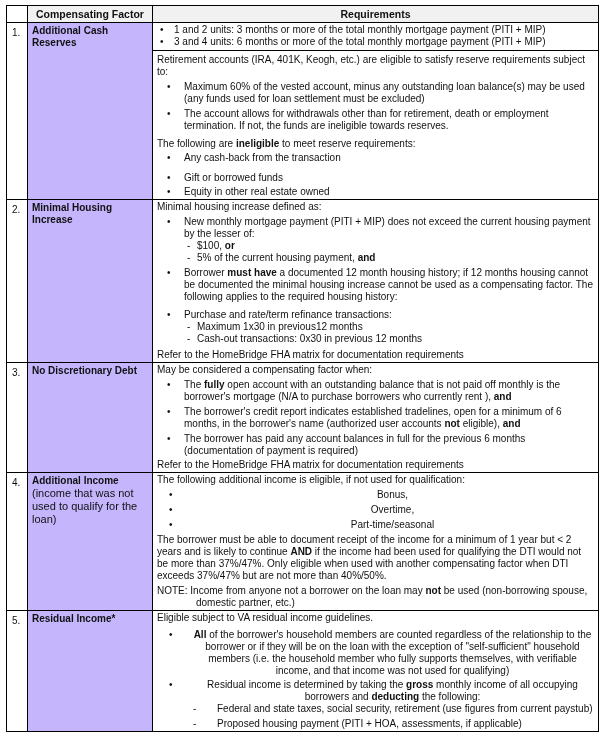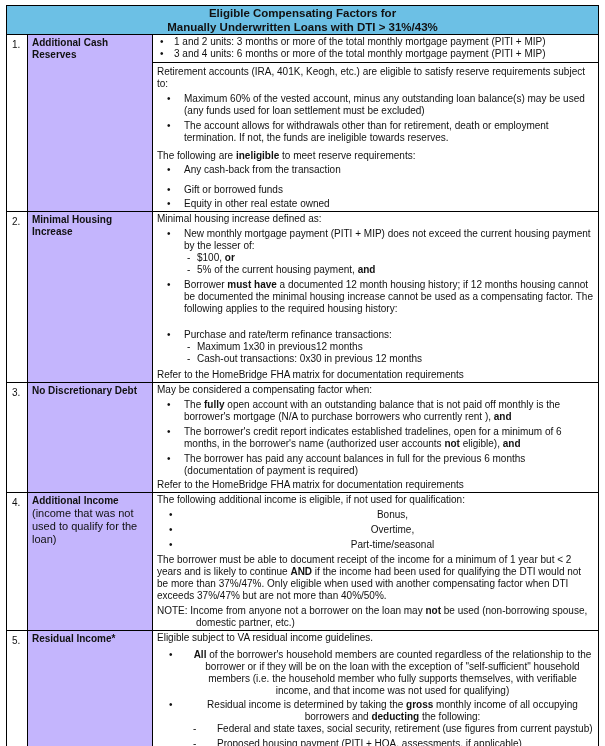--- a/index.html
+++ b/index.html
@@ -45,25 +45,24 @@
 </head>
 <body>
 
 <table class="tbl">
   <colgroup>
     <col style="width:21px">
     <col style="width:125px">
     <col>
   </colgroup>
   <tbody>
-      <tr>
-    <td colspan="3" class="title-cell">
-      <div>Eligible Compensating Factors for</div>
-      <div>Manually Underwritten Loans with DTI &gt; 31%/43%</div>
-    </td>
+  <tr class="head-row">
+    <th class="numh"></th>
+    <th>Compensating Factor</th>
+    <th>Requirements</th>
   </tr>
 
   <tr>
     <td class="num">1.</td>
     <td class="factor">Additional Cash Reserves</td>
     <td class="req">
       <ul>
         <li class="b" style="margin-left:3px;padding-left:14px">1 and 2 units:  3 months or more of the total monthly mortgage payment (PITI + MIP)</li>
         <li class="b" style="margin-left:3px;padding-left:14px">3 and 4 units: 6 months or more of the total monthly mortgage payment (PITI + MIP)</li>
       </ul>
@@ -89,21 +88,21 @@
       <p class="p">Minimal housing increase defined as:</p>
       <ul>
         <li class="b sp">New monthly mortgage payment (PITI + MIP) does not exceed the current housing payment by the lesser of:</li>
       </ul>
       <ul>
         <li class="d" style="margin-left:30px"><span>$100, </span><b>or</b></li>
         <li class="d" style="margin-left:30px"><span>5% of the current housing payment, </span><b>and</b></li>
       </ul>
       <ul>
         <li class="b sp"><span>Borrower </span><b>must have</b><span> a documented 12 month housing history; if 12 months housing cannot be documented the minimal housing increase cannot be used as a compensating factor. The following applies to the required housing history:</span></li>
-        <li class="b" style="margin-top:14px">Purchase and rate/term refinance transactions:</li>
+        <li class="b" style="margin-top:6px">Purchase and rate/term refinance transactions:</li>
       </ul>
       <ul>
         <li class="d" style="margin-left:30px">Maximum 1x30 in previous12 months</li>
         <li class="d" style="margin-left:30px">Cash-out transactions:  0x30 in previous 12 months</li>
       </ul>
       <p class="p" style="margin-top:4px">Refer to the HomeBridge FHA matrix for documentation requirements</p>
     </td>
   </tr>
 
   <tr>

